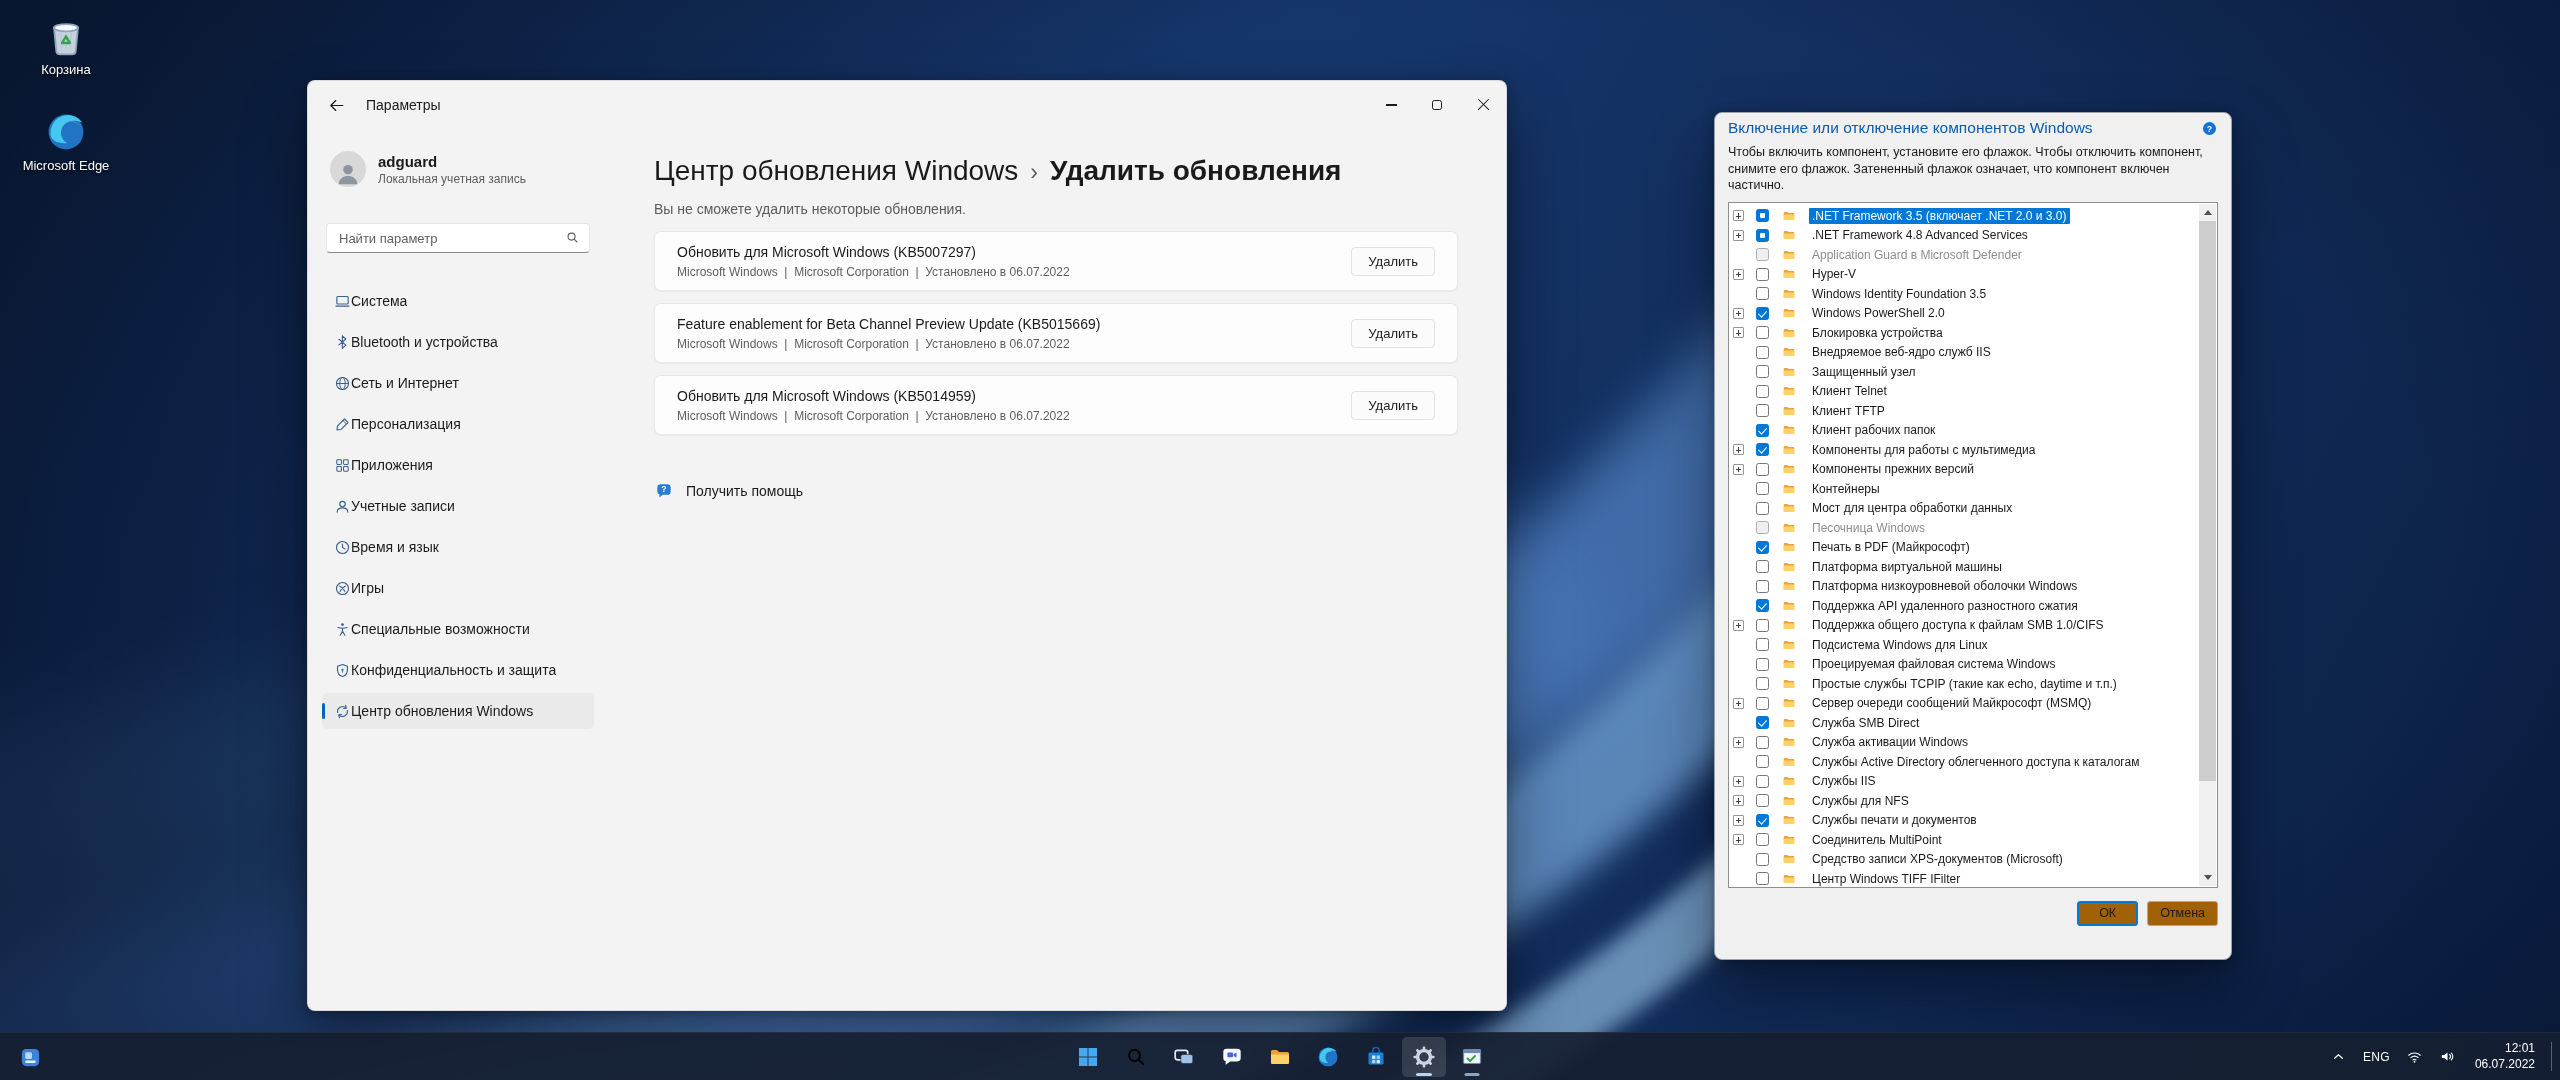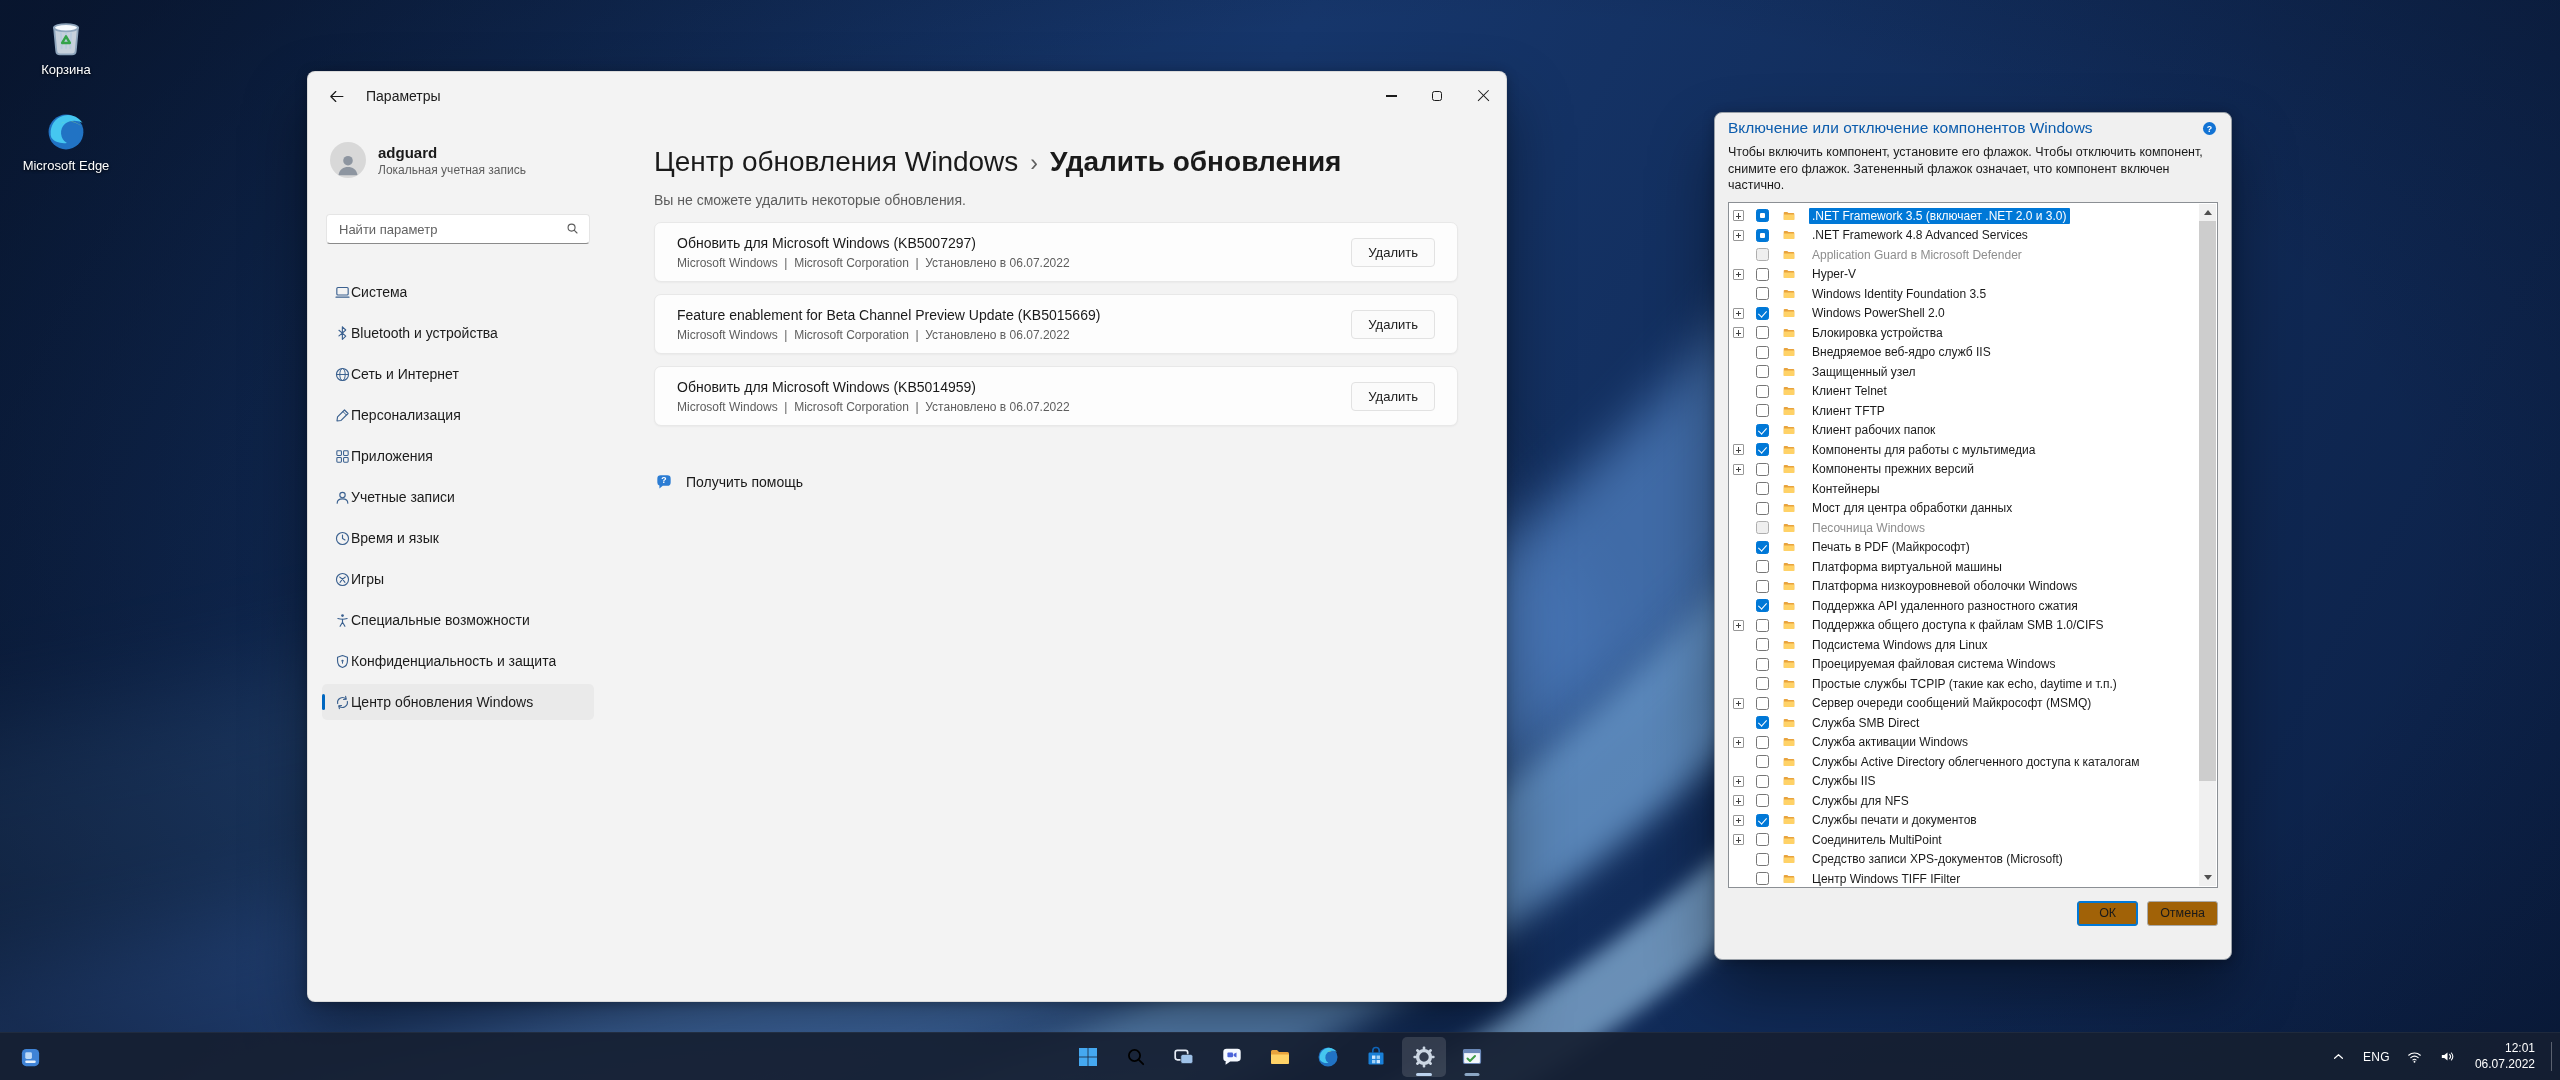--- a/index.html
+++ b/index.html
@@ -19,21 +19,21 @@
   .desktop-icons{position:absolute;left:10px;top:8px;z-index:2;display:flex;flex-direction:column;gap:20px;}
   .dicon{width:112px;display:flex;flex-direction:column;align-items:center;gap:5px;padding:6px 4px;border-radius:4px;}
   .dicon svg{width:44px;height:44px;}
   .dicon-label{font-size:13px;color:#fff;text-align:center;text-shadow:0 1px 3px rgba(0,0,0,.85);line-height:1.15;}
 
   
   .win{position:absolute;z-index:3;border-radius:8px;
     box-shadow:0 32px 64px rgba(0,0,0,.4),0 2px 12px rgba(0,0,0,.28);}
 
   
-  .settings{left:307px;top:71px;width:1200px;height:931px;background:#f3f3f3;
+  .settings{left:307px;top:80px;width:1200px;height:931px;background:#f3f3f3;
     border:1px solid rgba(0,0,0,.10);display:flex;flex-direction:column;overflow:hidden;}
   .s-titlebar{height:48px;flex:none;display:flex;align-items:center;}
   .back{width:40px;height:34px;margin-left:8px;border:none;background:transparent;border-radius:5px;
     display:flex;align-items:center;justify-content:center;}
   .back svg{width:17px;height:17px;color:#1a1a1a;}
   .s-title{font-size:14px;color:#1b1b1b;margin-left:10px;}
   .wcs{margin-left:auto;display:flex;height:100%;}
   .wc{width:46px;height:100%;border:none;background:transparent;display:flex;align-items:center;justify-content:center;}
   .g-min{width:11px;height:1.4px;background:#1a1a1a;display:block;}
   .g-max{width:10px;height:10px;border:1.4px solid #1a1a1a;border-radius:2.5px;display:block;}

